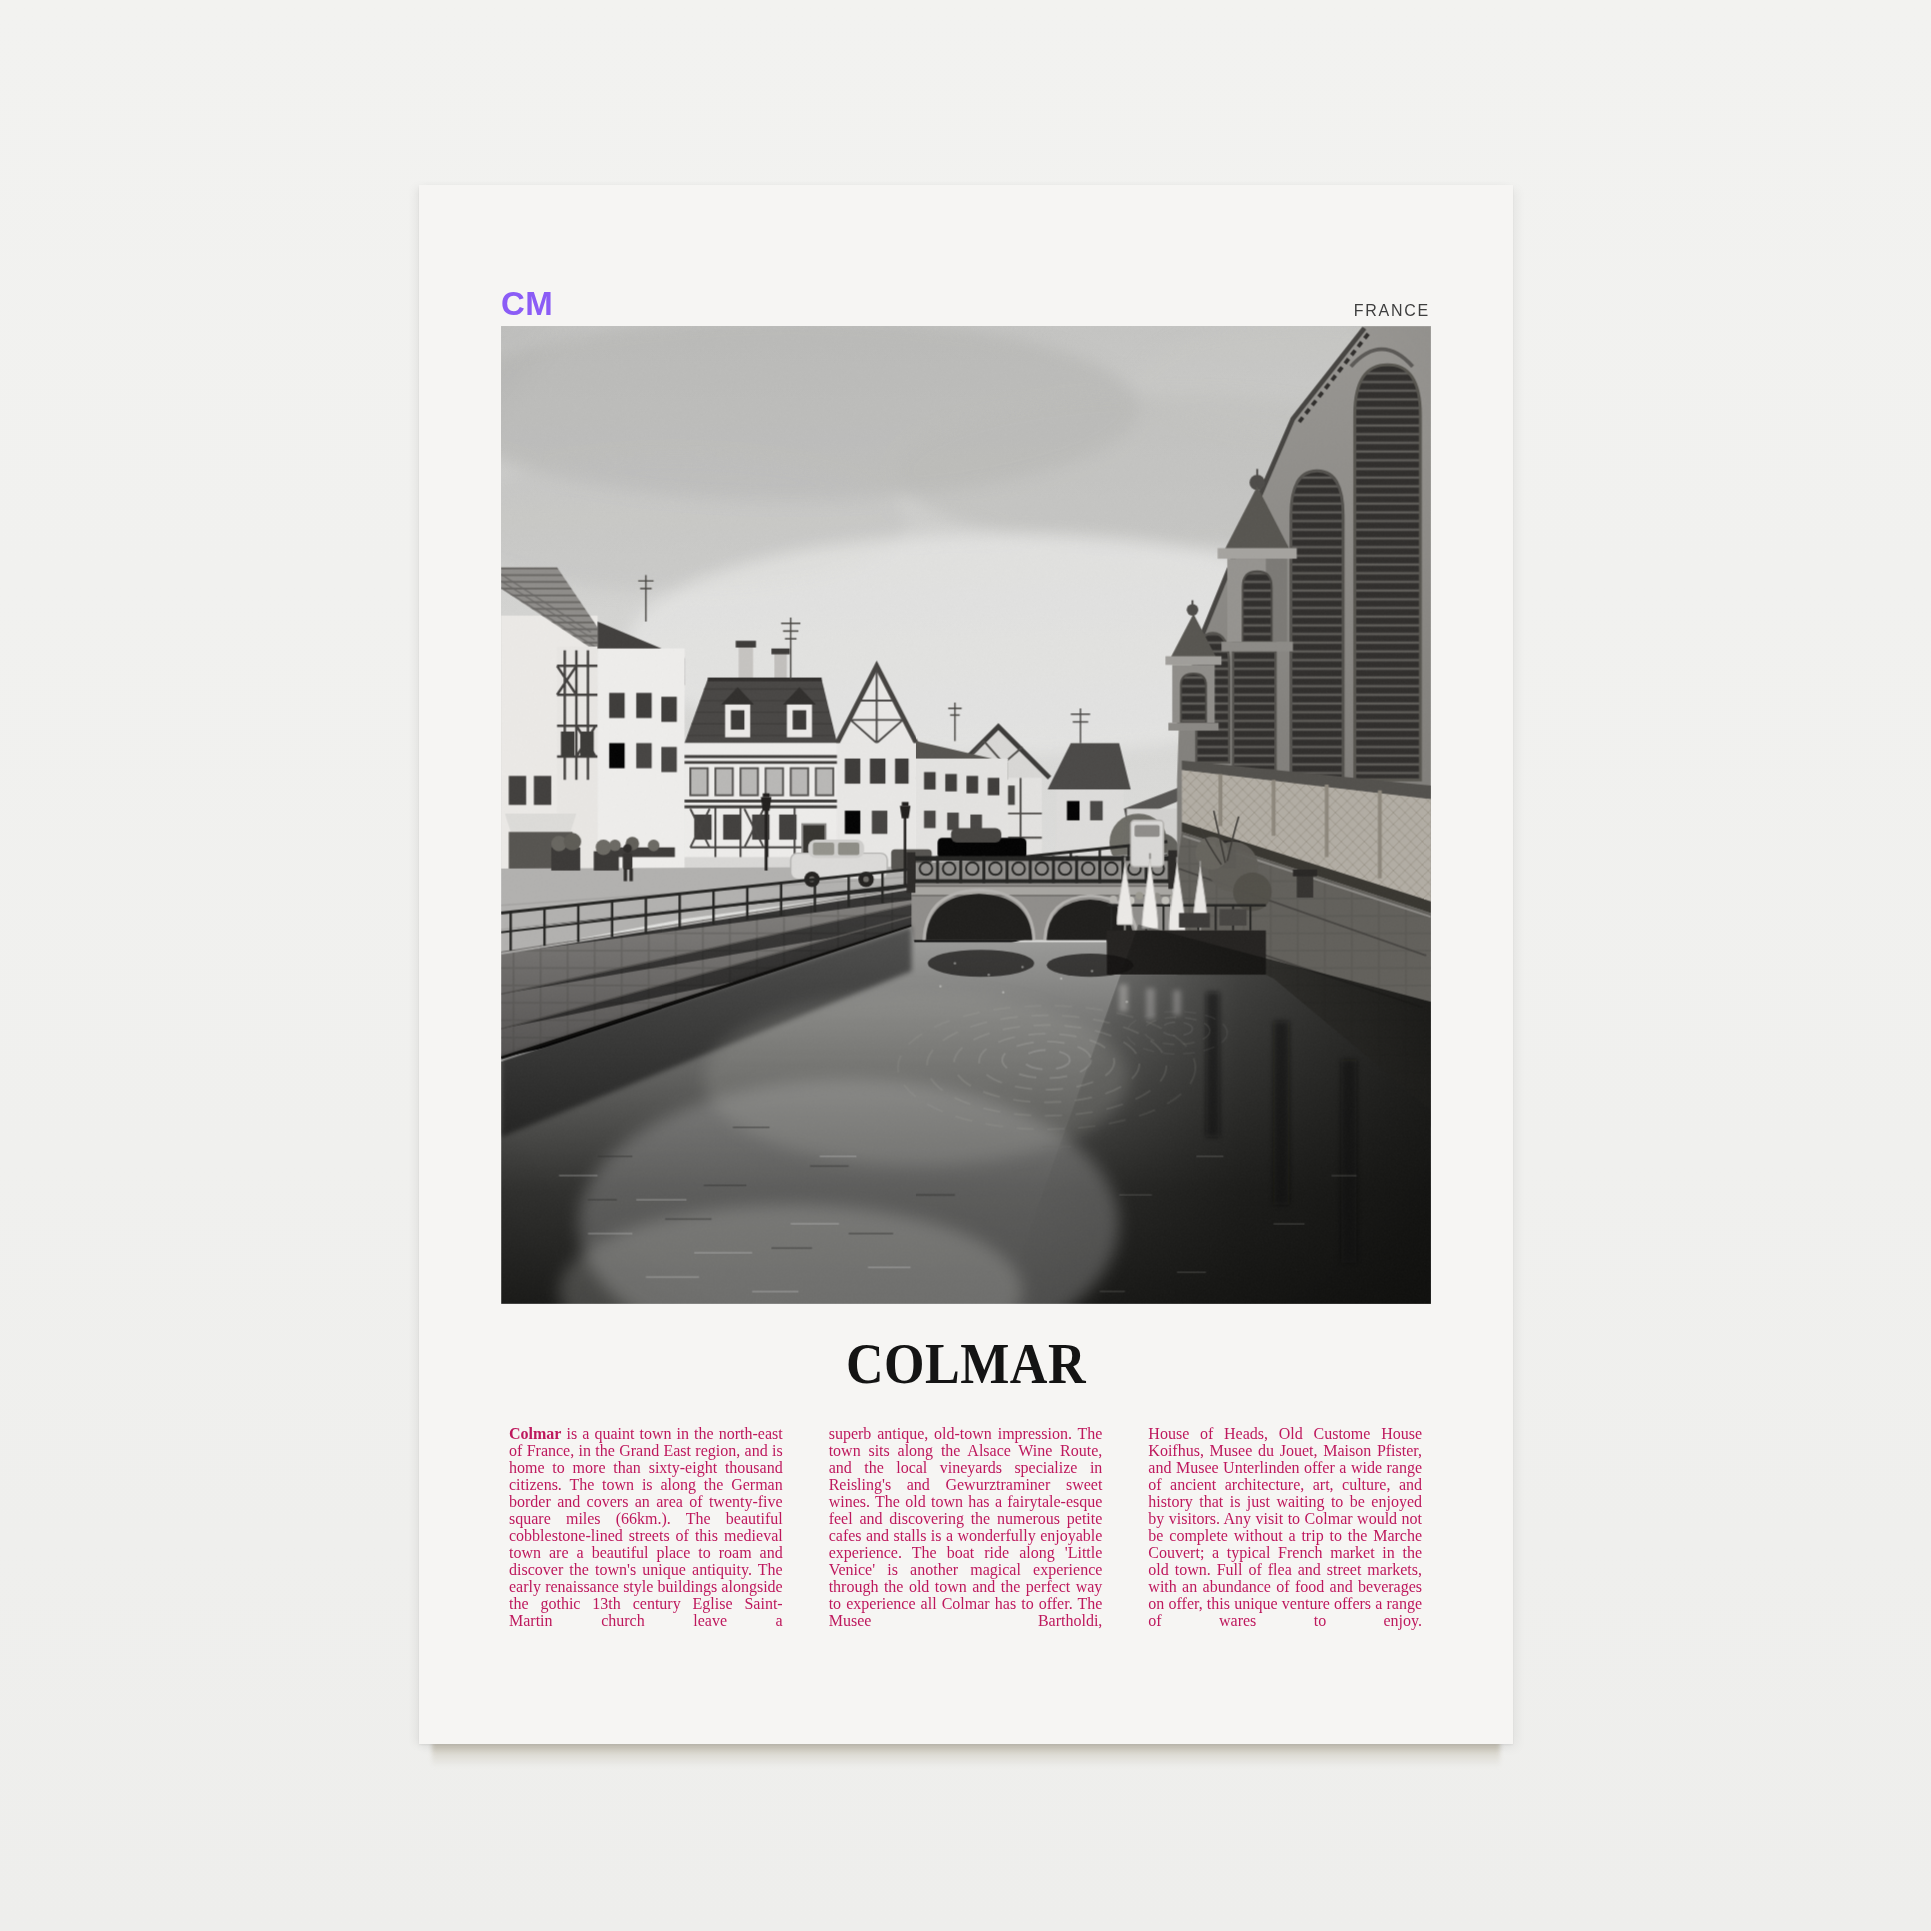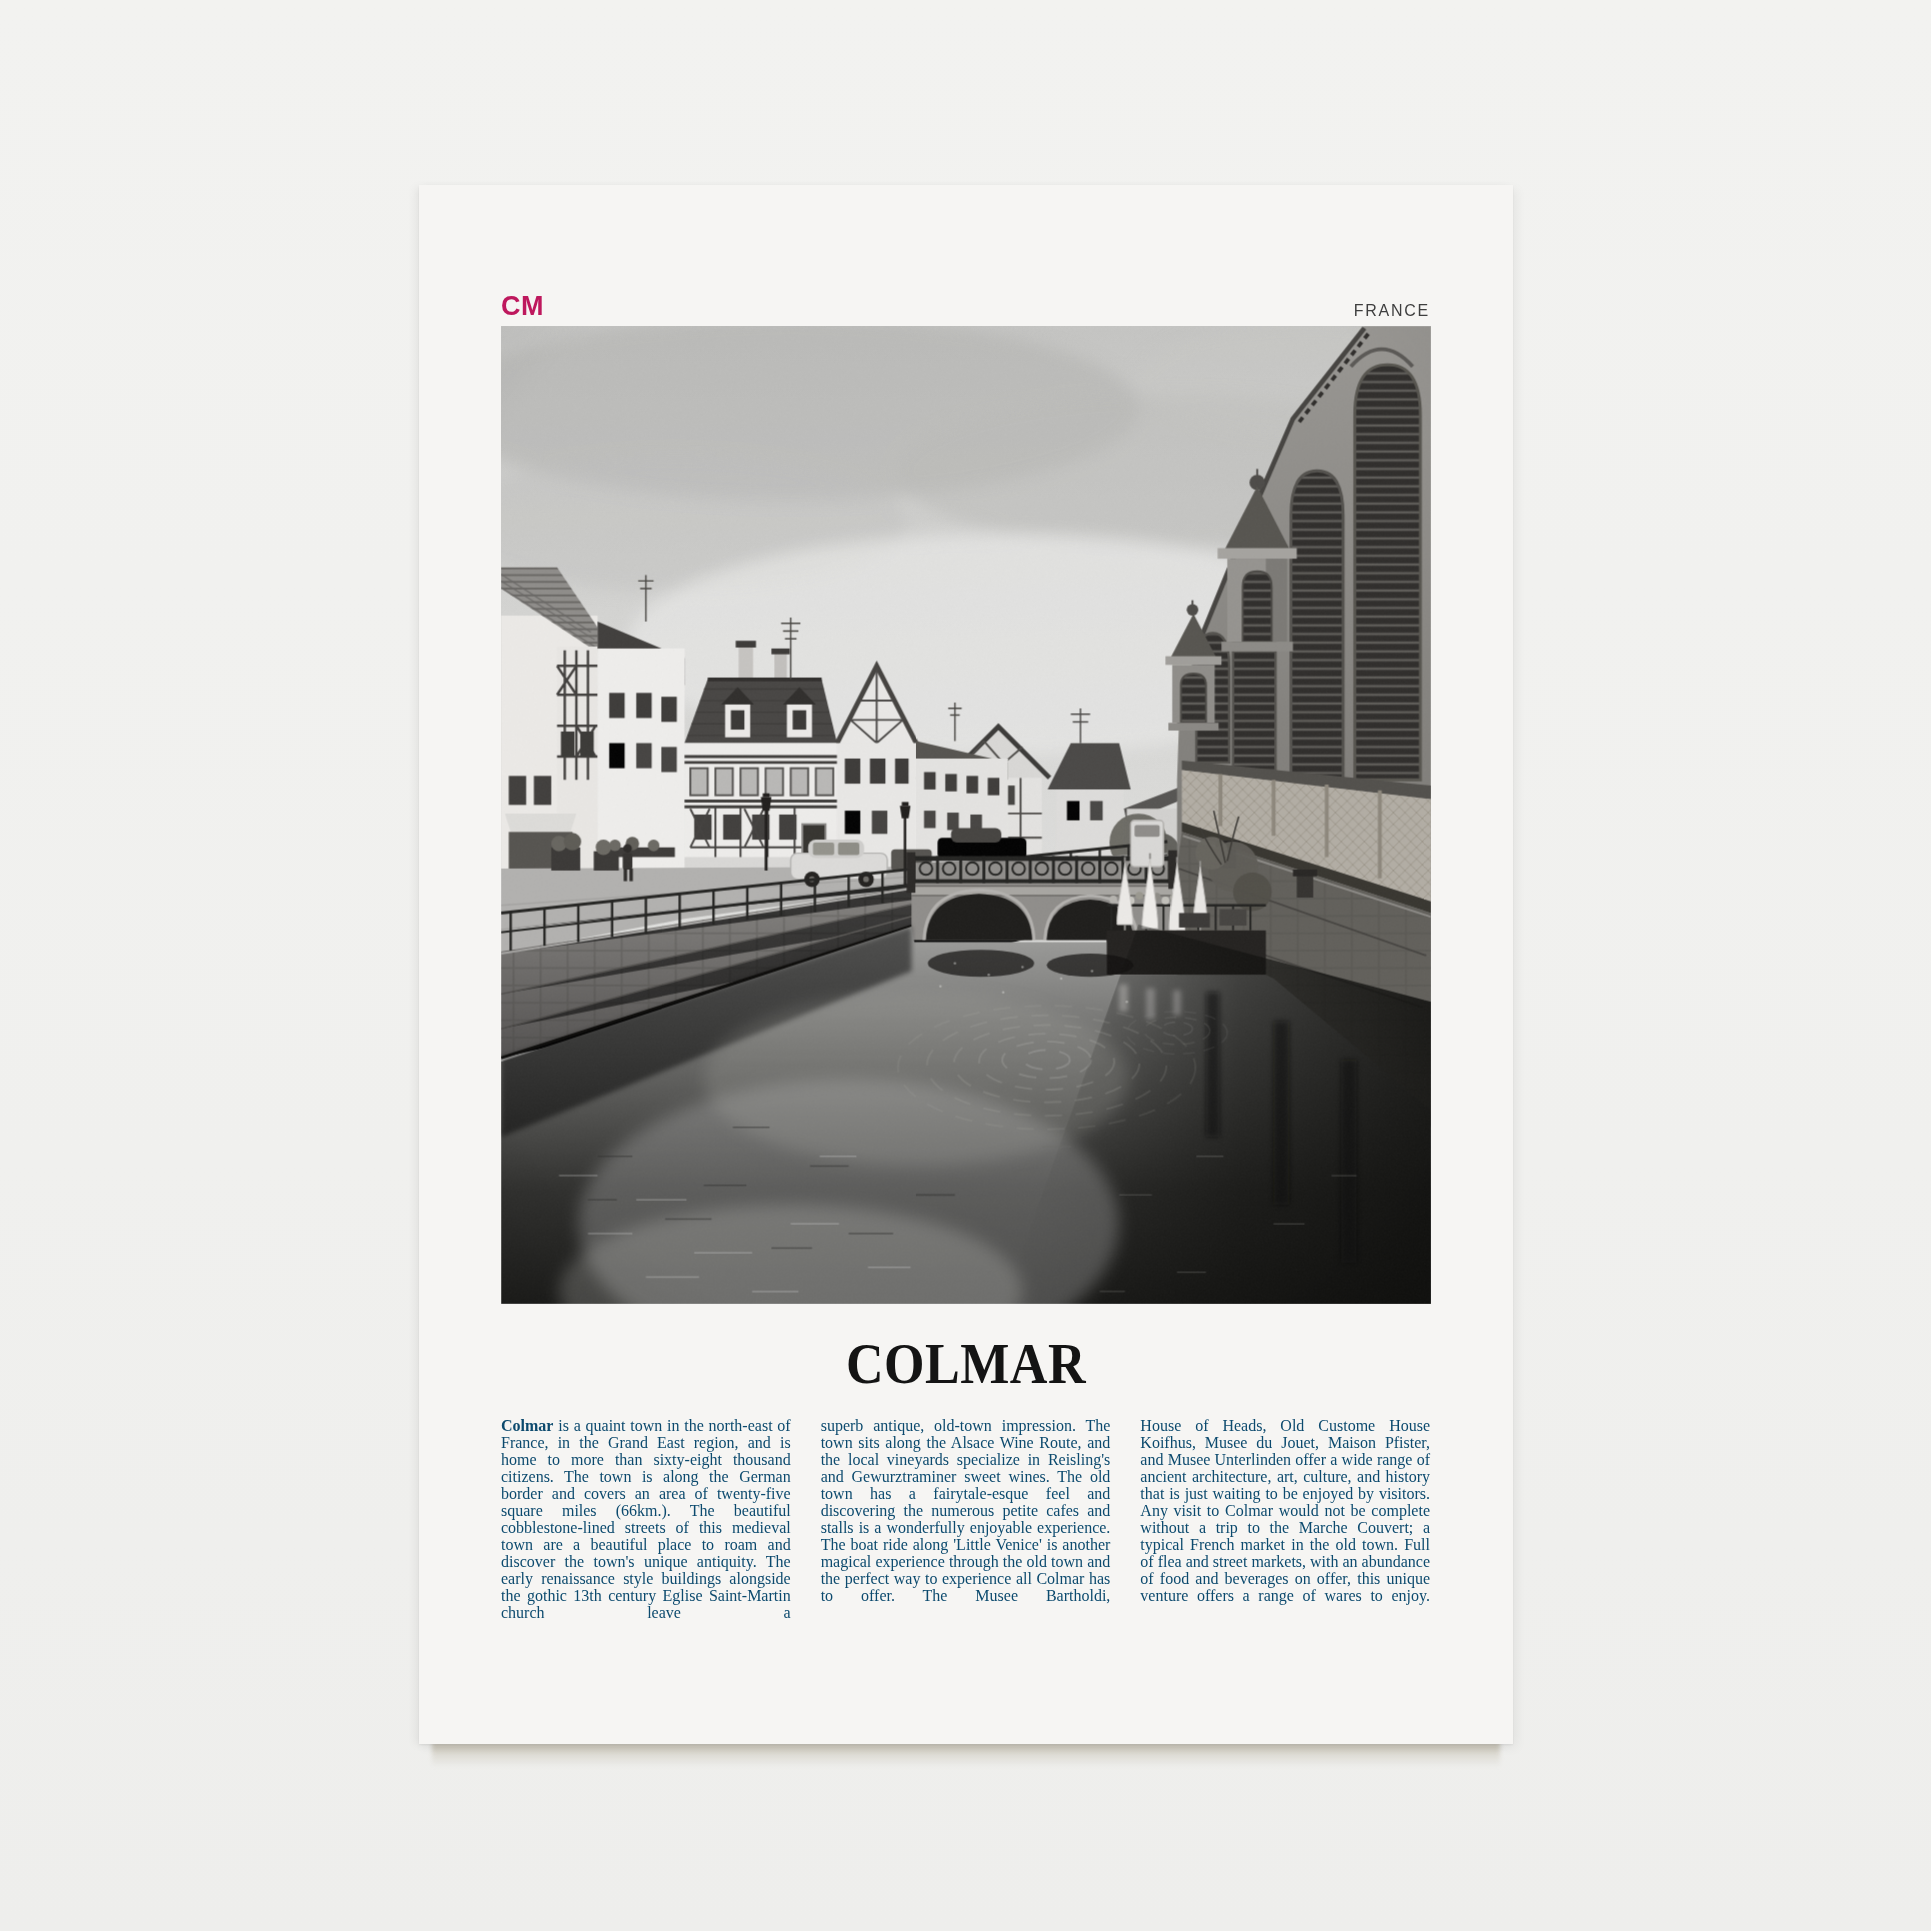--- a/index.html
+++ b/index.html
@@ -21,21 +21,21 @@
     background:#f6f5f3;z-index:2;
     box-shadow:-3.9px 1.9px 8.7px rgba(0,0,0,.055), 3.9px 3.9px 9.7px rgba(0,0,0,.05), 0 1px 1.9px rgba(0,0,0,.05);
   }
 
   .poster-header{
     position:absolute;left:82px;right:83px;top:96px;height:39px;
     display:flex;justify-content:space-between;align-items:flex-end;
   }
   .brand-logo{
     font-family:"Liberation Sans","DejaVu Sans",sans-serif;
-    font-weight:bold;font-size:27px;line-height:1;letter-spacing:0.5px;color:#be185d;
+    font-weight:bold;font-size:33px;line-height:1;letter-spacing:0.5px;color:#8b5cf6;
   }
   .country-label{
     font-family:"Liberation Sans","DejaVu Sans",sans-serif;
     font-size:17.4px;line-height:1.15;letter-spacing:1.9px;color:#3e3e3e;
     transform:scaleX(.92);transform-origin:right bottom;
   }
 
   .photo-frame{
     position:absolute;left:82px;top:141px;width:930px;height:978px;
     background:#d8d8d6;overflow:hidden;
@@ -46,22 +46,22 @@
     position:absolute;left:0;right:0;top:1151px;margin:0;
     text-align:center;font-weight:bold;font-size:56px;line-height:1;
     letter-spacing:0.5px;color:#141414;transform:scaleX(.93);
   }
 
   .article{
     position:absolute;left:82px;right:83px;top:1232px;
     display:flex;gap:30px;
   }
   .article p{
-    flex:1 1 0;margin:0;
-    font-size:16px;line-height:17px;color:#0c4a6e;
+    flex:1 1 0;margin:8px;
+    font-size:16px;line-height:17px;color:#be185d;
     text-align:justify;text-align-last:justify;
   }
   .article p b{font-weight:bold;}
 </style>
 </head>
 <body>
 
 <div class="stage">
   <div class="poster-bottom-shadow"></div>
 

